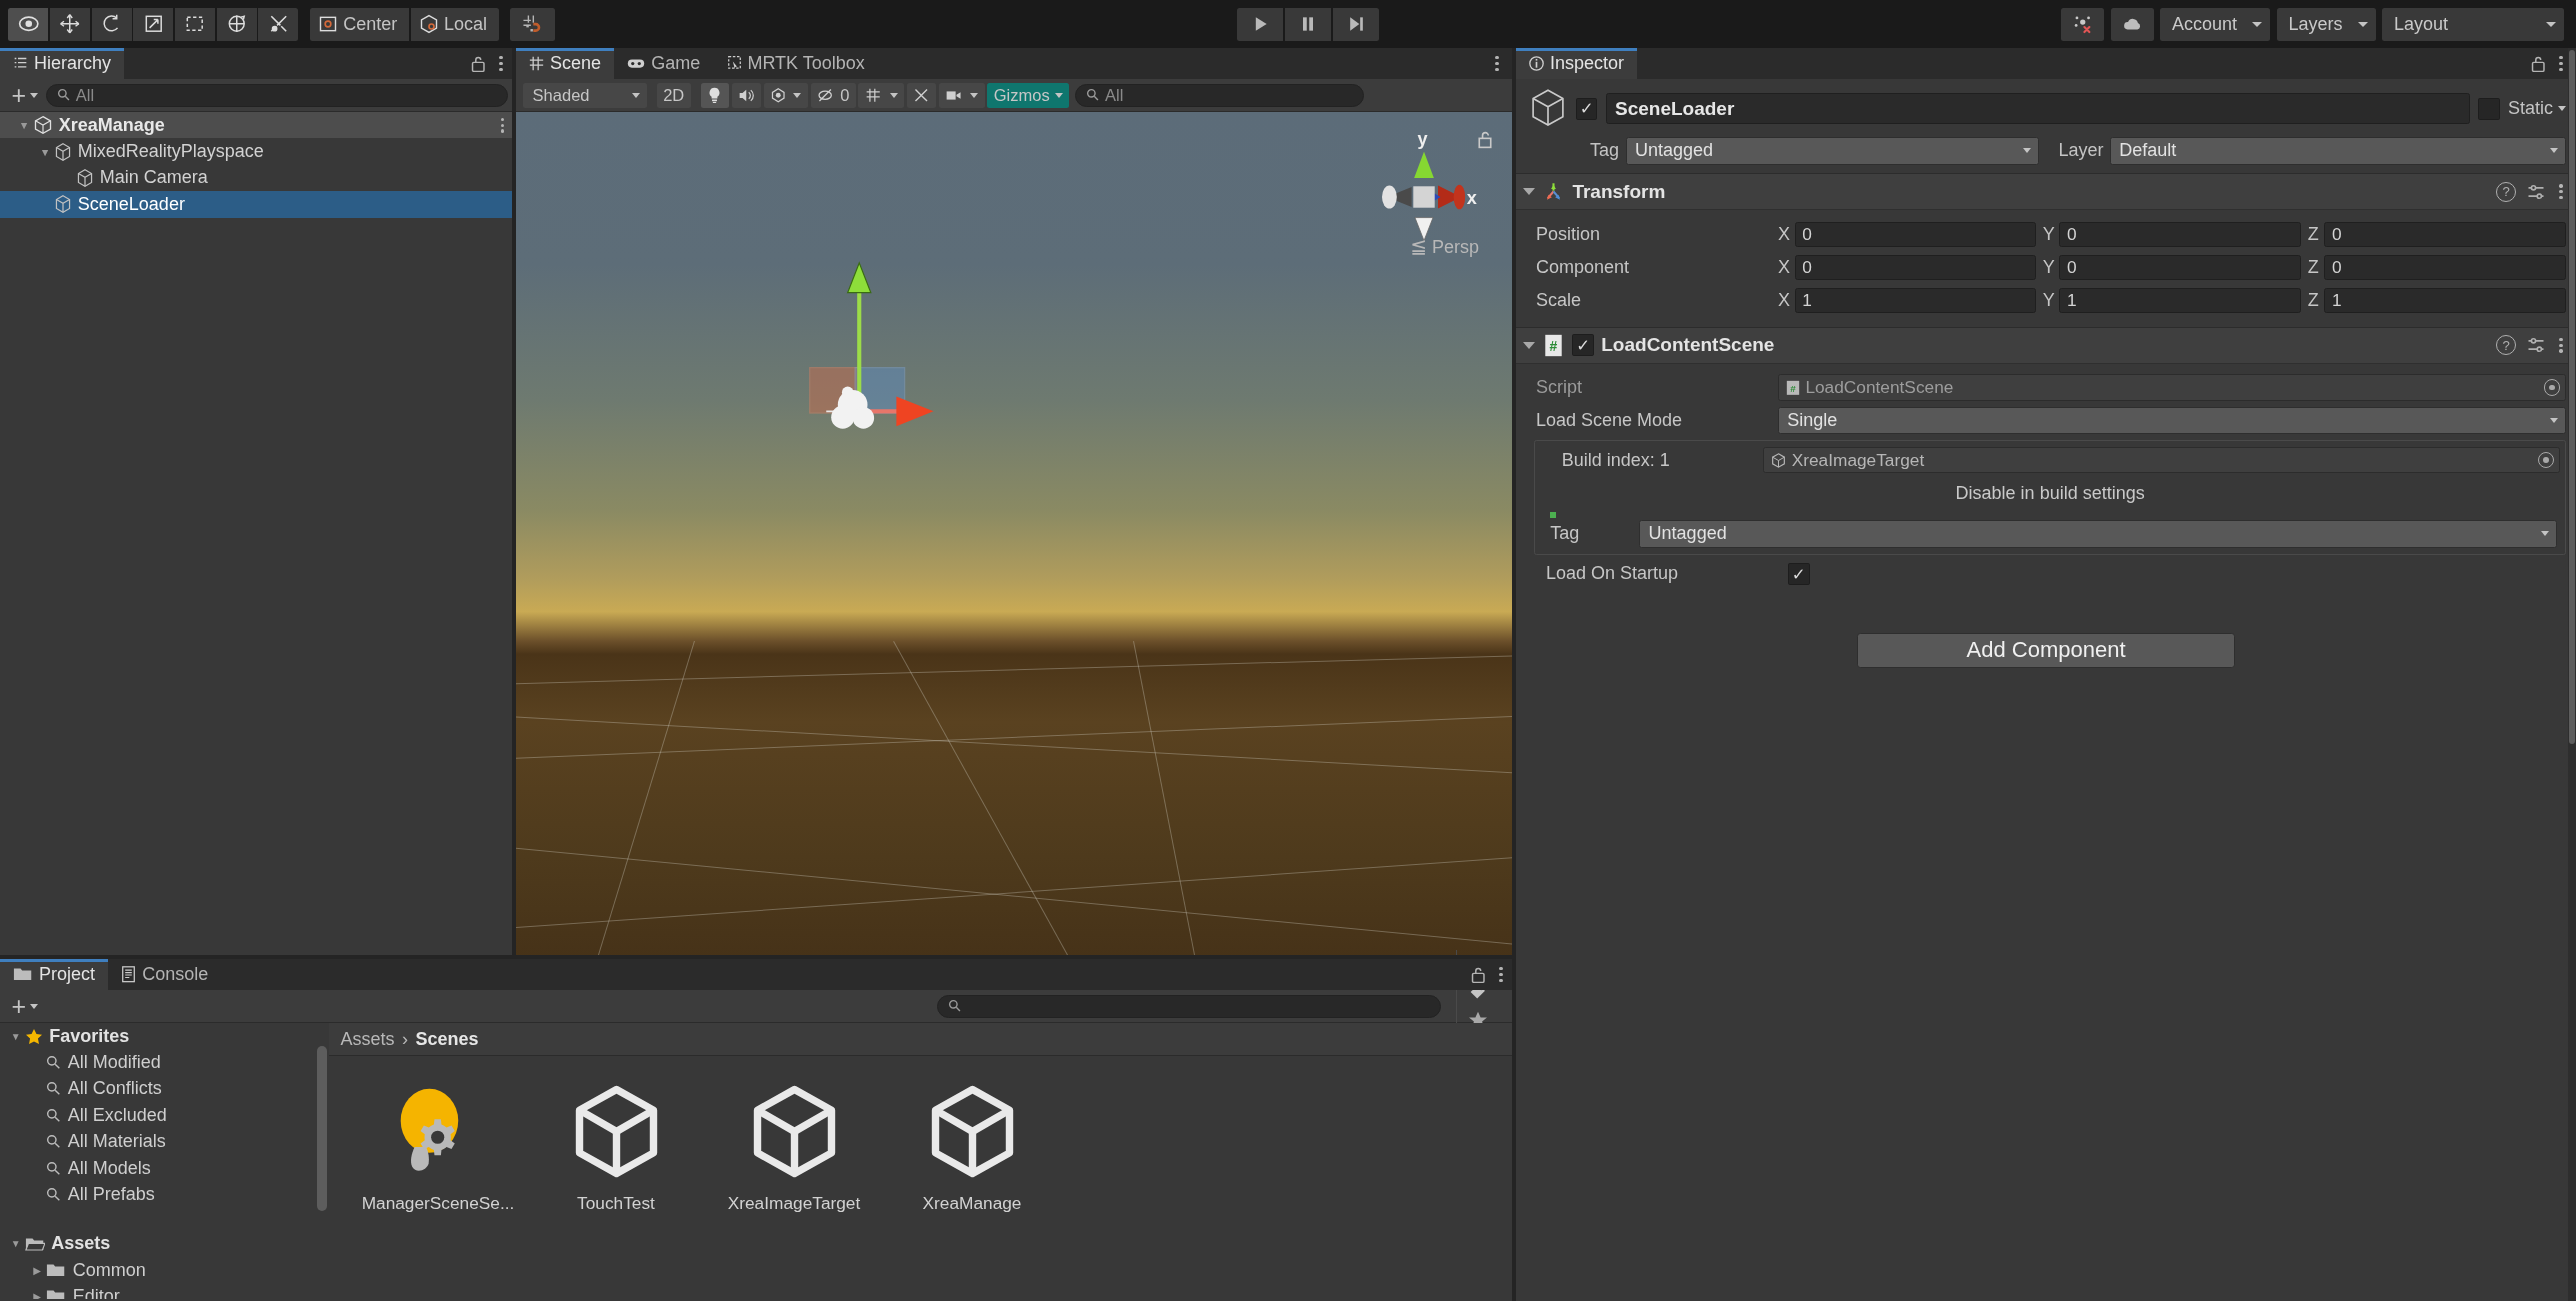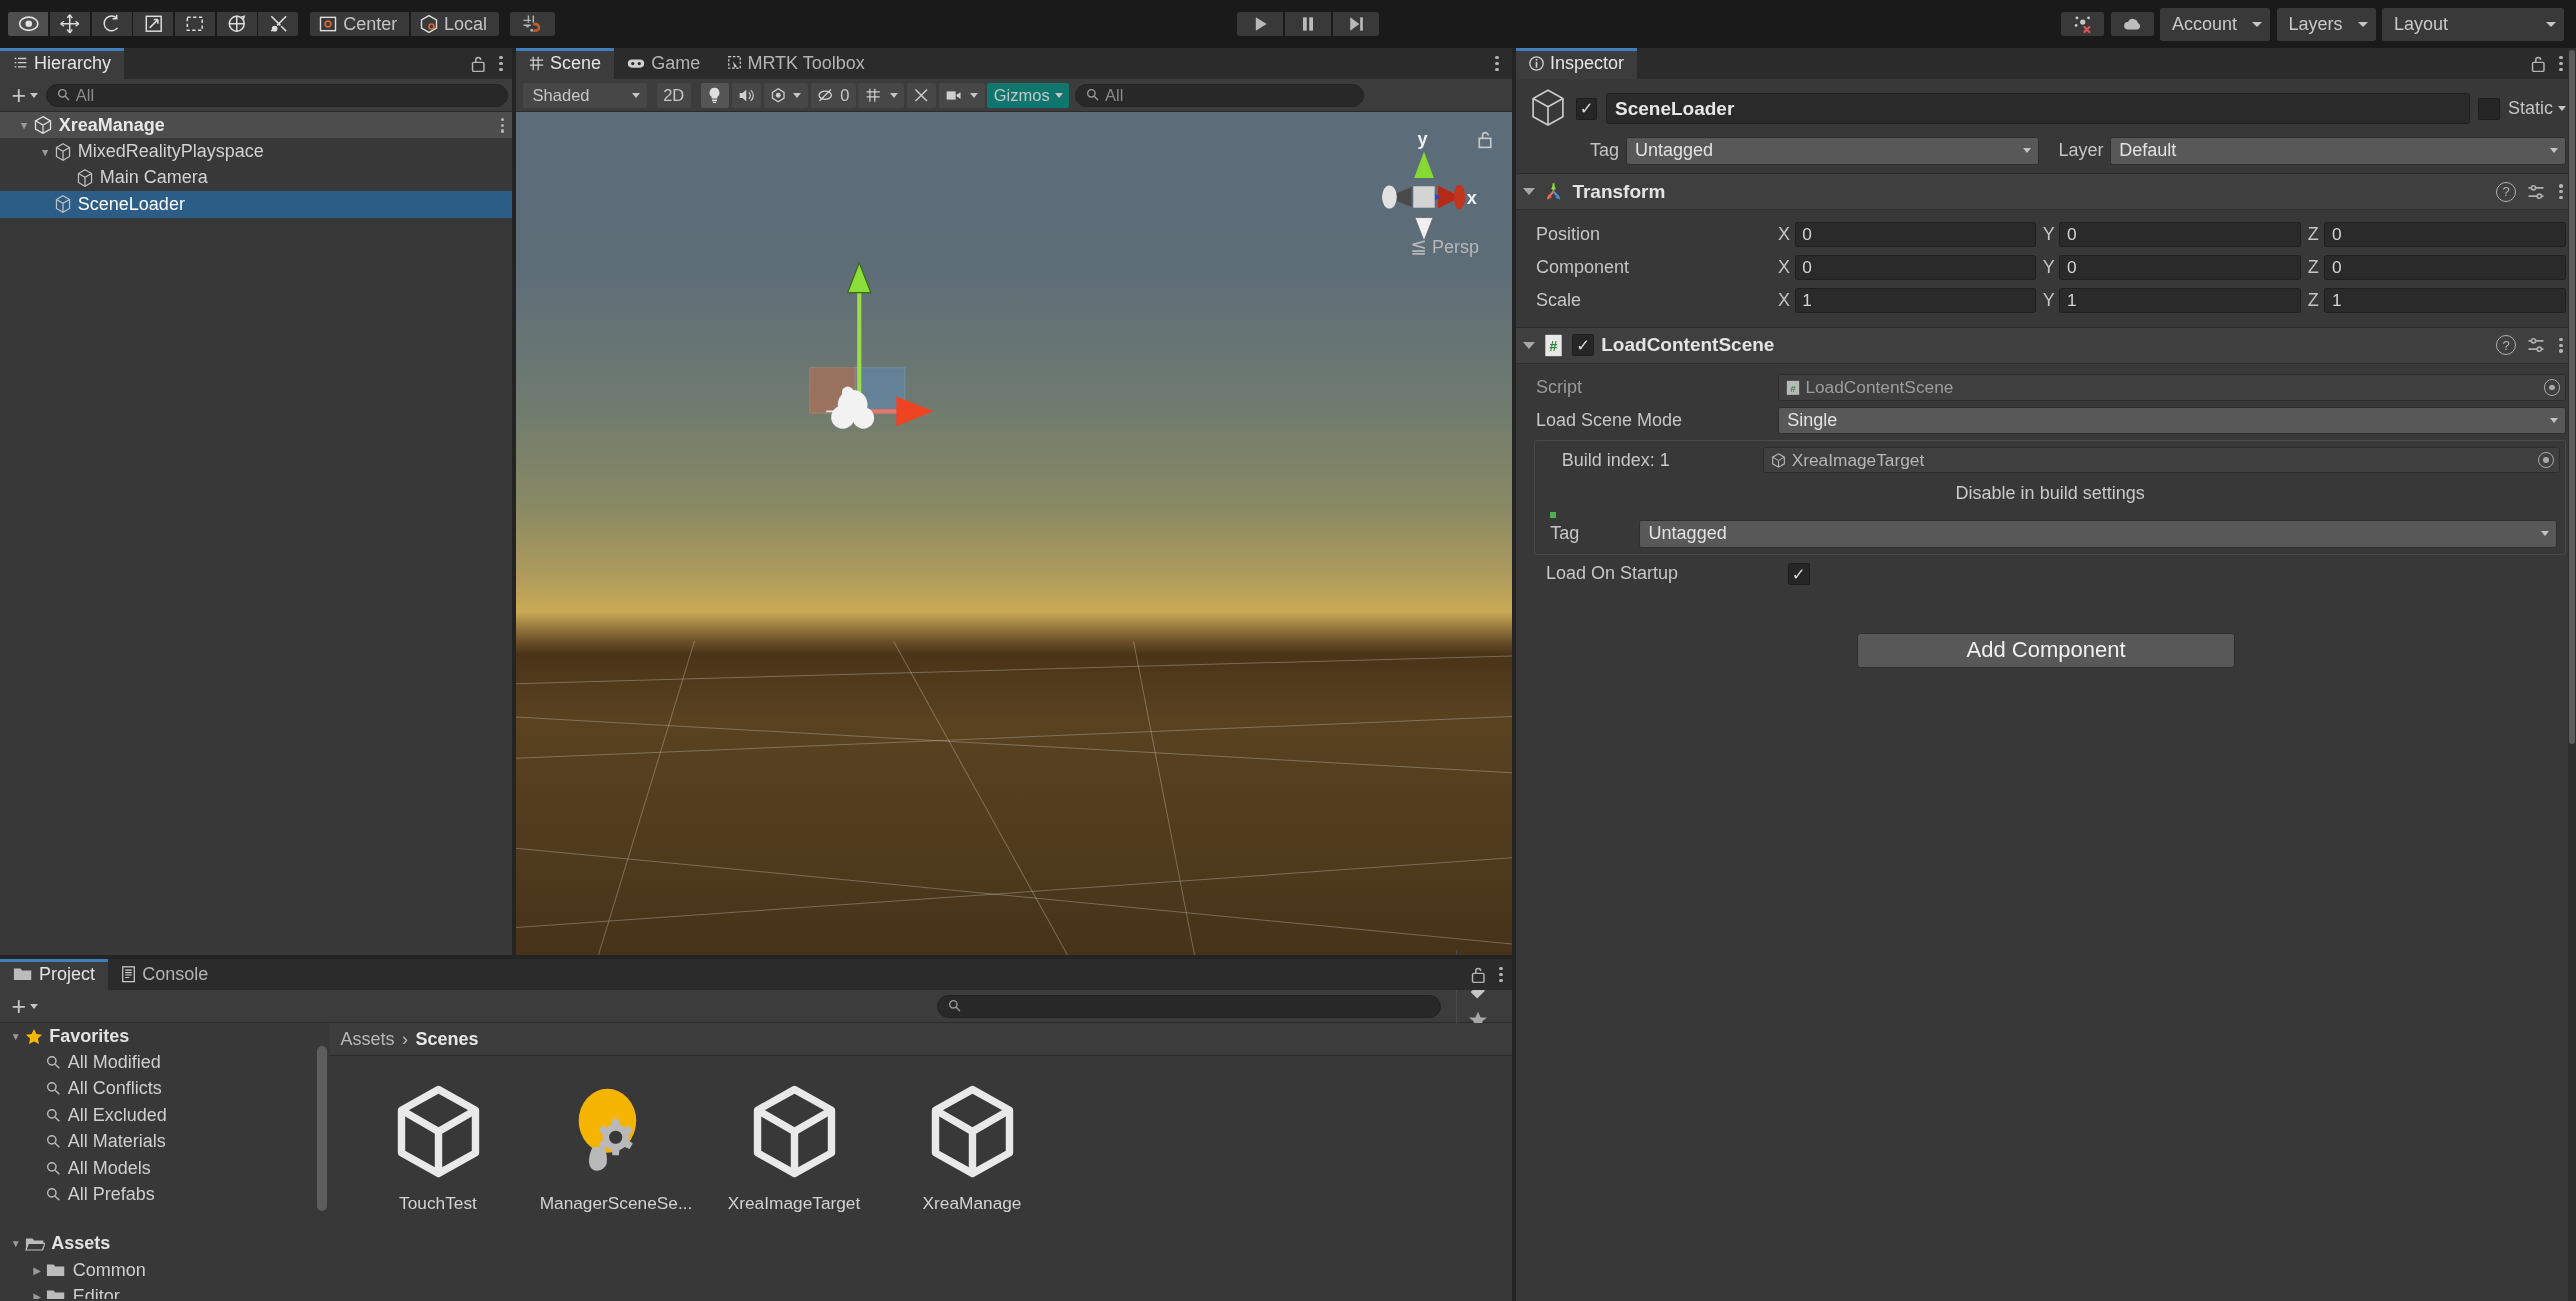--- a/index.html
+++ b/index.html
@@ -13,21 +13,21 @@
   .app { position: relative; width: 2576px; height: 1301px; }
 
   
   .toolbar {
     position: absolute; left: 0; top: 0; width: 2576px; height: 48px;
     background: #1a1a1a;
     display: flex; align-items: center;
   }
   .tb-group { display: flex; align-items: center; gap: 1.7px; margin-left: 8.3px; }
   .tb-btn {
-    height: 24px; min-width: 40px;
+    height: 33px; min-width: 40px;
     background: #393939; border-radius: 2.5px;
     display: flex; align-items: center; justify-content: center;
     padding: 0 6.6px; cursor: pointer;
     color: #c4c4c4;
   }
   .tb-btn.active { background: #4e4e4e; }
   .tb-btn.first { border-radius: 2.5px 0 0 2.5px; }
   .tb-btn.last  { border-radius: 0 2.5px 2.5px 0; }
   .tb-btn.mid   { border-radius: 0; }
   .tb-btn.labeled { padding: 0 11.6px 0 8.3px; gap: 5px; font-size: 18px; }
@@ -1002,58 +1002,58 @@
       <div class="proj-right">
         <div class="breadcrumb" id="breadcrumb">
             <span class="">Assets</span>
             <span>›</span>
             <span class="cur">Scenes</span>
           </div>
         <div class="asset-grid" id="asset-grid">
             <div class="asset">
               <div class="thumb">
                 <svg width="97" height="97" viewBox="0 0 118 118">
-                  <path d="M59 8 L104 33 L104 85 L59 110 L14 85 L14 33 Z" fill="none" stroke="#e9e9e9" stroke-width="9" stroke-linejoin="round"></path>
-                  <path d="M14 33 L59 59 L104 33" fill="none" stroke="#e9e9e9" stroke-width="9" stroke-linejoin="round"></path>
-                  <path d="M59 59 L59 110" fill="none" stroke="#e9e9e9" stroke-width="9"></path>
-                </svg>
-              </div>
-              <div class="aname">TouchTest</div>
-            </div>
-            <div class="asset">
-              <div class="thumb">
-                <svg width="97" height="97" viewBox="0 0 118 118">
                   <ellipse cx="48" cy="46" rx="35" ry="39" fill="#f5b400"></ellipse>
                   <path d="M30 78c-4 8-6 18-3 24 5 9 18 4 20-4 1-6 0-14-3-20z" fill="#b9b9b9"></path>
                   <g transform="translate(52,56)">
                     <path d="M22 10a22 22 0 0 1-.3 3.6l5.1 3.9-4 6.9-6-2.4a22 22 0 0 1-6.2 3.6L9.9 32H2.1l-.7-6.4a22 22 0 0 1-6.2-3.6l-6 2.4-4-6.9 5.1-3.9A22 22 0 0 1-10 10a22 22 0 0 1 .3-3.6L-14.8 2.5l4-6.9 6 2.4a22 22 0 0 1 6.2-3.6L2.1-12h7.8l.7 6.4a22 22 0 0 1 6.2 3.6l6-2.4 4 6.9-5.1 3.9A22 22 0 0 1 22 10z" fill="#b9b9b9"></path>
                     <circle cx="6" cy="10" r="8" fill="#383838"></circle>
                   </g>
                 </svg>
               </div>
               <div class="aname">ManagerSceneSe...</div>
             </div>
             <div class="asset">
               <div class="thumb">
                 <svg width="97" height="97" viewBox="0 0 118 118">
                   <path d="M59 8 L104 33 L104 85 L59 110 L14 85 L14 33 Z" fill="none" stroke="#e9e9e9" stroke-width="9" stroke-linejoin="round"></path>
                   <path d="M14 33 L59 59 L104 33" fill="none" stroke="#e9e9e9" stroke-width="9" stroke-linejoin="round"></path>
                   <path d="M59 59 L59 110" fill="none" stroke="#e9e9e9" stroke-width="9"></path>
                 </svg>
               </div>
-              <div class="aname">XreaImageTarget</div>
+              <div class="aname">TouchTest</div>
             </div>
             <div class="asset">
               <div class="thumb">
                 <svg width="97" height="97" viewBox="0 0 118 118">
                   <path d="M59 8 L104 33 L104 85 L59 110 L14 85 L14 33 Z" fill="none" stroke="#e9e9e9" stroke-width="9" stroke-linejoin="round"></path>
                   <path d="M14 33 L59 59 L104 33" fill="none" stroke="#e9e9e9" stroke-width="9" stroke-linejoin="round"></path>
                   <path d="M59 59 L59 110" fill="none" stroke="#e9e9e9" stroke-width="9"></path>
                 </svg>
               </div>
+              <div class="aname">XreaImageTarget</div>
+            </div>
+            <div class="asset">
+              <div class="thumb">
+                <svg width="97" height="97" viewBox="0 0 118 118">
+                  <path d="M59 8 L104 33 L104 85 L59 110 L14 85 L14 33 Z" fill="none" stroke="#e9e9e9" stroke-width="9" stroke-linejoin="round"></path>
+                  <path d="M14 33 L59 59 L104 33" fill="none" stroke="#e9e9e9" stroke-width="9" stroke-linejoin="round"></path>
+                  <path d="M59 59 L59 110" fill="none" stroke="#e9e9e9" stroke-width="9"></path>
+                </svg>
+              </div>
               <div class="aname">XreaManage</div>
             </div>
           </div>
       </div>
     </div>
   </div>
 
   <div class="divider-v" style="left:512px;height:911px"></div>
   <div class="divider-v" style="left:1512px;height:1253px"></div>
   <div class="divider-h" style="top:955px;width:1512px"></div>

